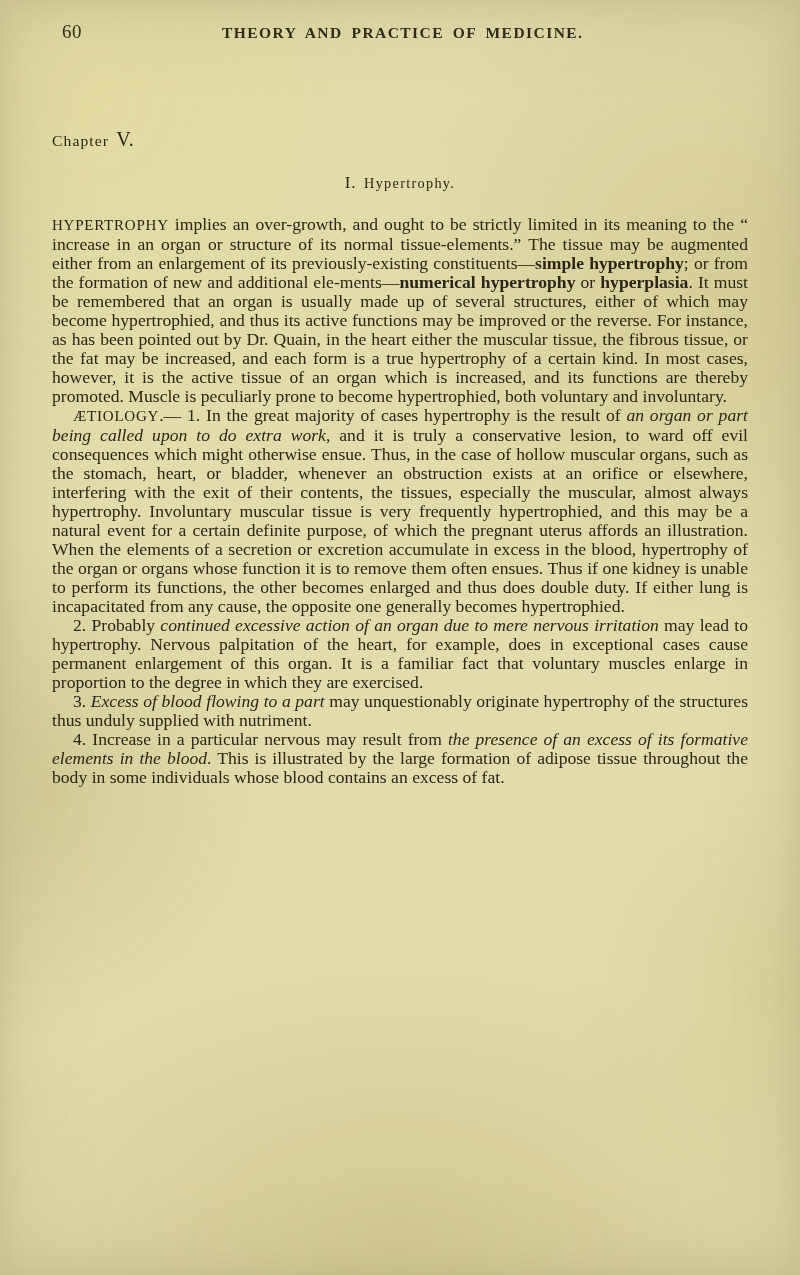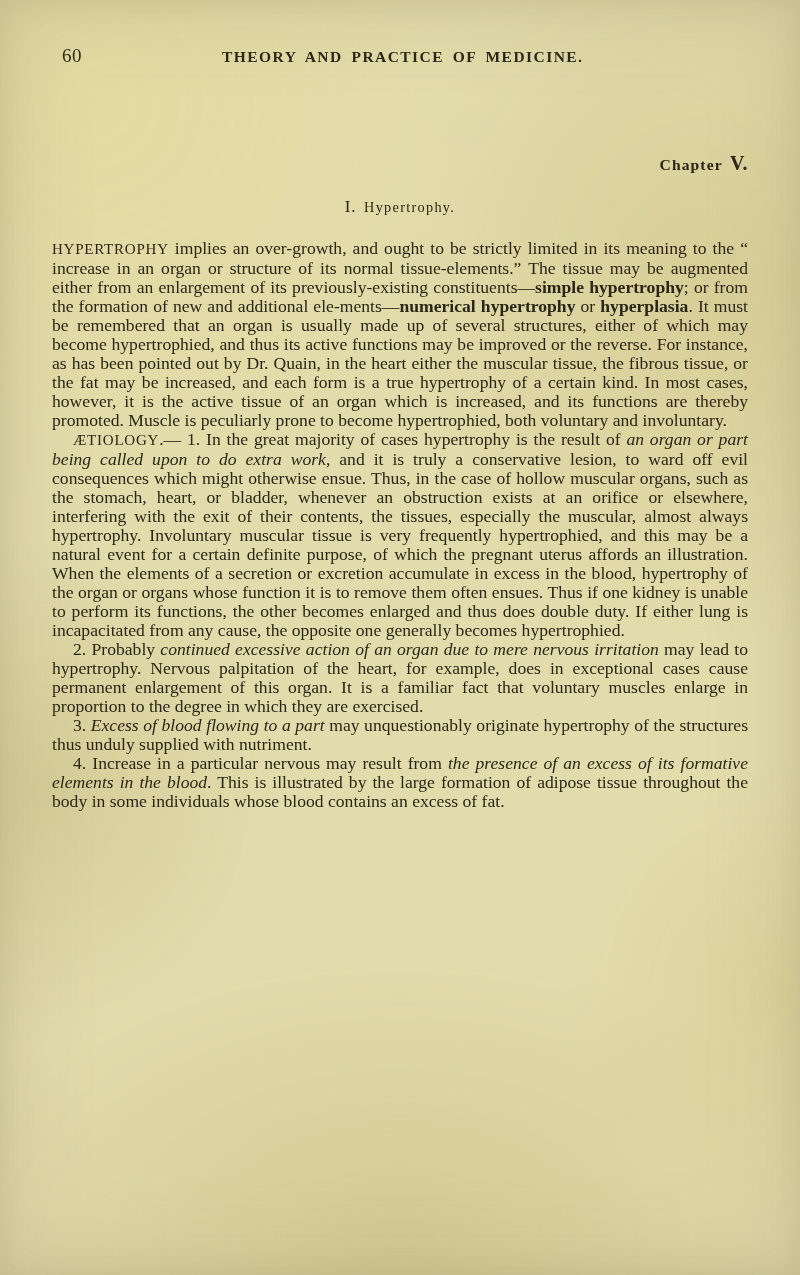--- a/index.html
+++ b/index.html
@@ -33,21 +33,21 @@
     position: absolute;
     inset: 0;
     pointer-events: none;
     box-shadow: inset 0 0 90px rgba(150,140,95,0.30),
                 inset 0 0 28px rgba(160,150,105,0.22);
   }
 
   .page {
     position: absolute;
     inset: 0;
-    padding: 40px 52px 0 52px;
+    padding: 16px 52px 0 52px;
     box-sizing: border-box;
   }
 
   
   .running-head {
     display: flex;
     align-items: baseline;
     height: 26px;
     margin-bottom: 86px;
   }
@@ -63,26 +63,26 @@
     letter-spacing: 1.45px;
     word-spacing: 3.5px;
     font-weight: 700;
     text-transform: uppercase;
     white-space: nowrap;
     margin-top: 8px;
   }
 
   
   .chapter-label {
-    text-align: right;
+    text-align: left;
     font-size: 20px;
     letter-spacing: .6px;
     word-spacing: 2px;
     margin: 0 0 22px 0;
-    font-weight: 700;
+    font-weight: 400;
   }
   .chapter-label .sc {
     font-size: 0.78em;
     letter-spacing: 1.1px;
   }
   .chapter-title {
     text-align: center;
     font-size: 22.5px;
     letter-spacing: 1.1px;
     word-spacing: 4px;

